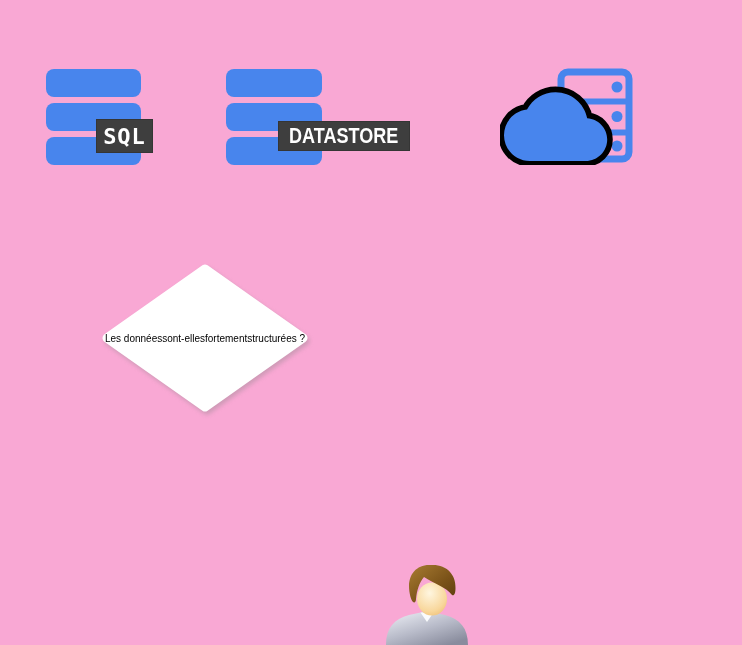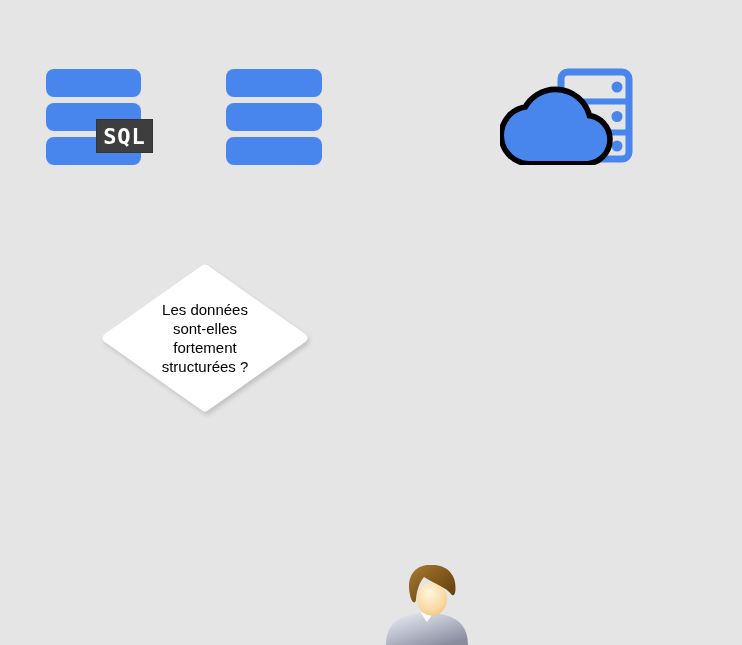--- a/index.html
+++ b/index.html
@@ -1,20 +1,20 @@
 <!DOCTYPE html>
 <html><head>
 <meta charset="utf-8">
 <style>
   html, body { margin: 0; padding: 0; background: #000; }
   .canvas {
     position: relative;
     width: 742px;
     height: 645px;
-    background: #e5e5e5;
+    background: #f9a8d4;
     overflow: hidden;
     font-family: "Liberation Sans", sans-serif;
   }
   .abs { position: absolute; }
 
   
   .db-icon { display: flex; flex-direction: column; gap: 6px; }
   .db-bar {
     height: 28px;
     border-radius: 8px;
@@ -50,26 +50,26 @@
     white-space: nowrap;
   }
 
   
   .diamond-wrap { filter: drop-shadow(2px 3px 2px rgba(130,130,130,0.35)); }
   .diamond-wrap svg { display: block; }
   .diamond-text {
     position: absolute;
     inset: 0;
     display: flex;
-    flex-direction: column;
+    flex-direction: row;
     align-items: center;
     justify-content: center;
     text-align: center;
     color: #000000;
-    font-size: 15px;
+    font-size: 10px;
     line-height: 19px;
     pointer-events: none;
   }
 </style>
 </head>
 <body>
 
 <div class="canvas">
 
   <div class="abs db-icon" style="left:46px; top:69px; width:95px;">
@@ -78,20 +78,23 @@
     <div class="db-bar"></div>
   </div>
   <div class="abs badge badge-sql">
     <span>SQL</span>
   </div>
 
   <div class="abs db-icon" style="left:226px; top:69px; width:96px;">
     <div class="db-bar"></div>
     <div class="db-bar"></div>
     <div class="db-bar"></div>
+  </div>
+  <div class="abs badge badge-datastore">
+    <span class="squeeze">DATASTORE</span>
   </div>
 
   <svg class="abs" style="left:500px; top:60px;" width="136" height="105" viewBox="0 0 136 105">
 
     <g>
       <rect x="61" y="12" width="68" height="87" rx="7" fill="none" stroke="#4885ED" stroke-width="7"></rect>
       <line x1="61" y1="41.5" x2="129" y2="41.5" stroke="#4885ED" stroke-width="6"></line>
       <line x1="61" y1="72.5" x2="129" y2="72.5" stroke="#4885ED" stroke-width="6"></line>
       <circle cx="117" cy="27" r="5.5" fill="#4885ED"></circle>
       <circle cx="117" cy="56.5" r="5.5" fill="#4885ED"></circle>

